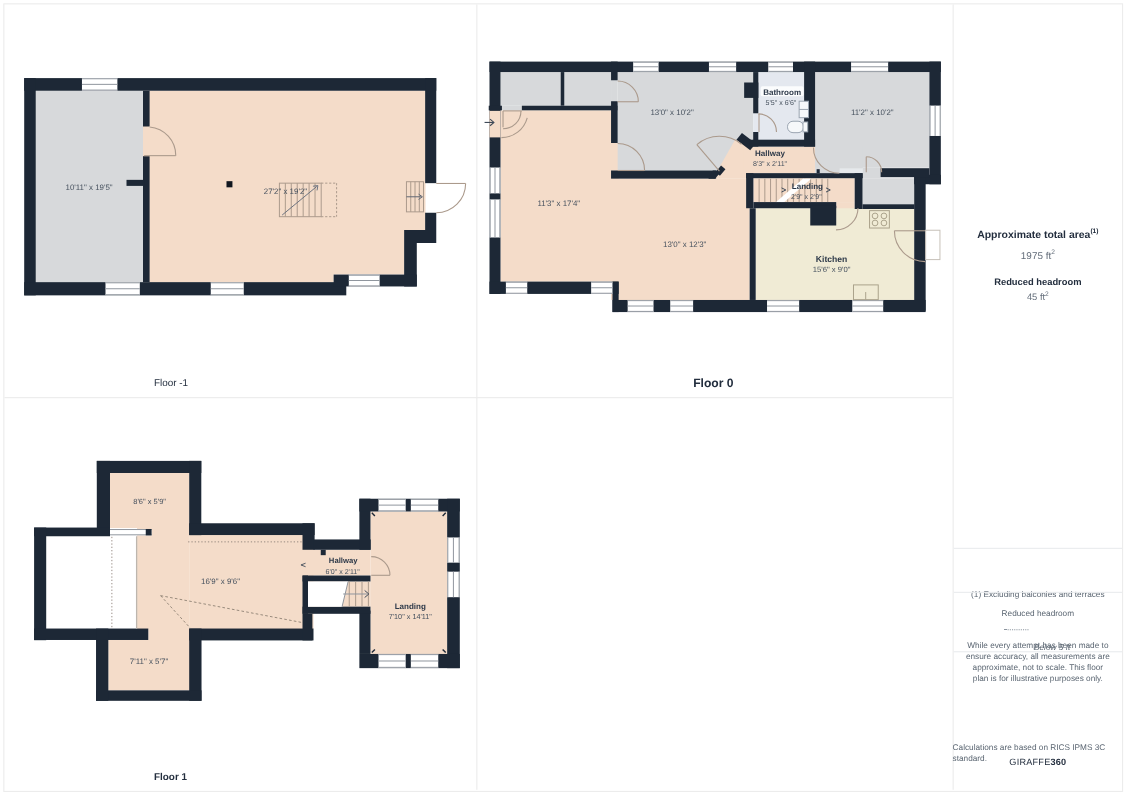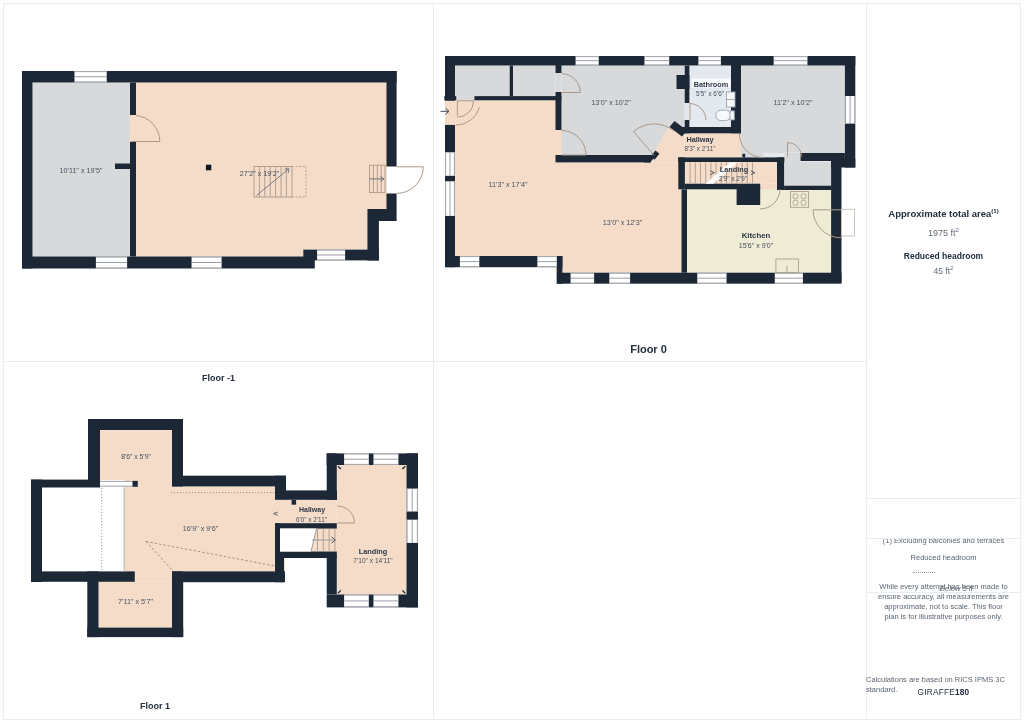--- a/index.html
+++ b/index.html
@@ -623,19 +623,19 @@
 <div class="abs" style="left:913px;top:572px;width:22px;height:1px;border-top:1px dotted #8b949e;"></div>
 
 <div class="abs" style="left:940px;top:584px;font-size:7.5px;color:#5b6672;font-style:italic;">Below 5 ft</div>
 
 <div class="abs" style="left:867px;top:592px;width:153px;height:1px;background:#e9ebee;"></div>
 
 <div class="abs" style="left:870px;top:582px;width:147px;text-align:center;font-size:7.5px;line-height:10.1px;color:#5b6672;">While every attempt has been made to<br>ensure accuracy, all measurements are<br>approximate, not to scale. This floor<br>plan is for illustrative purposes only.</div>
 
 <div class="abs" style="left:866px;top:675px;width:176px;text-align:left;font-size:7.5px;line-height:10.1px;color:#5b6672;">Calculations are based on RICS IPMS 3C<br>standard.</div>
 
-<div class="abs" style="left:867px;top:687px;width:153px;text-align:center;font-size:8.3px;color:#232e3e;letter-spacing:0.2px;">GIRAFFE<b>180</b></div>
-
-<div class="abs" style="left:140px;top:343px;width:157px;text-align:center;font-size:9px;font-weight:bold;color:#232e3e;margin-top:30px;">Floor -1</div>
+<div class="abs" style="left:867px;top:687px;width:153px;text-align:center;font-size:8.3px;color:#232e3e;letter-spacing:0.2px;">GIRAFFE<b>360</b></div>
+
+<div class="abs" style="left:140px;top:343px;width:157px;text-align:left;font-size:9px;font-weight:normal;color:#232e3e;">Floor -1</div>
 
 <div class="abs" style="left:570px;top:343px;width:157px;text-align:center;font-size:11px;font-weight:bold;color:#232e3e;">Floor 0</div>
 
 <div class="abs" style="left:140px;top:701px;width:157px;text-align:left;font-size:9px;font-weight:bold;color:#232e3e;">Floor 1</div>
 
 </body></html>

